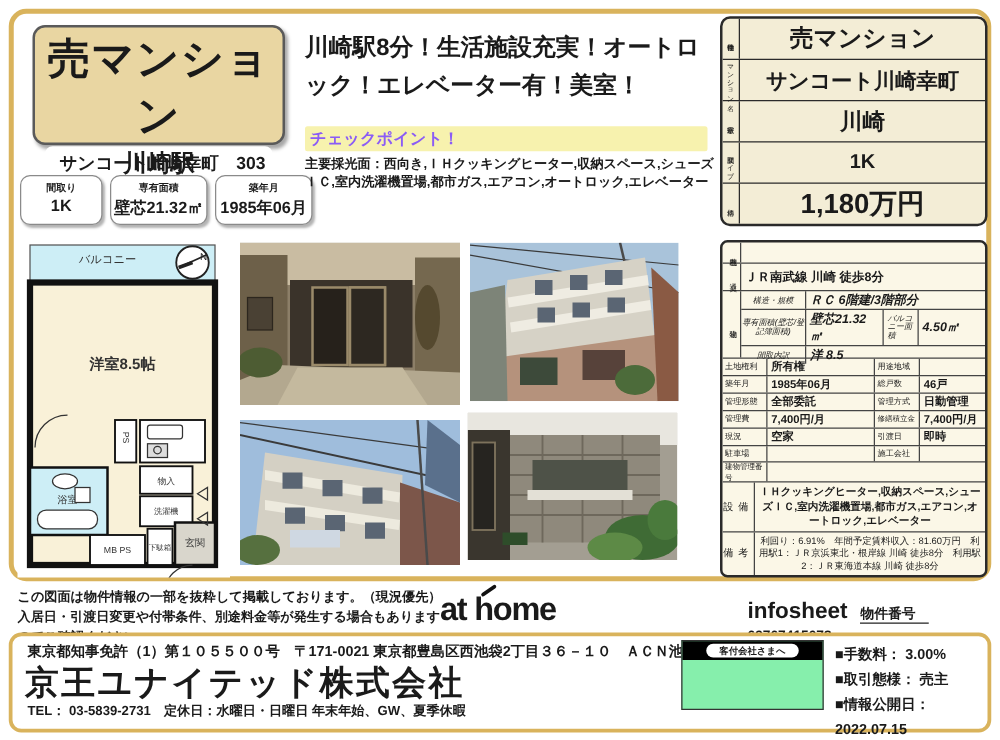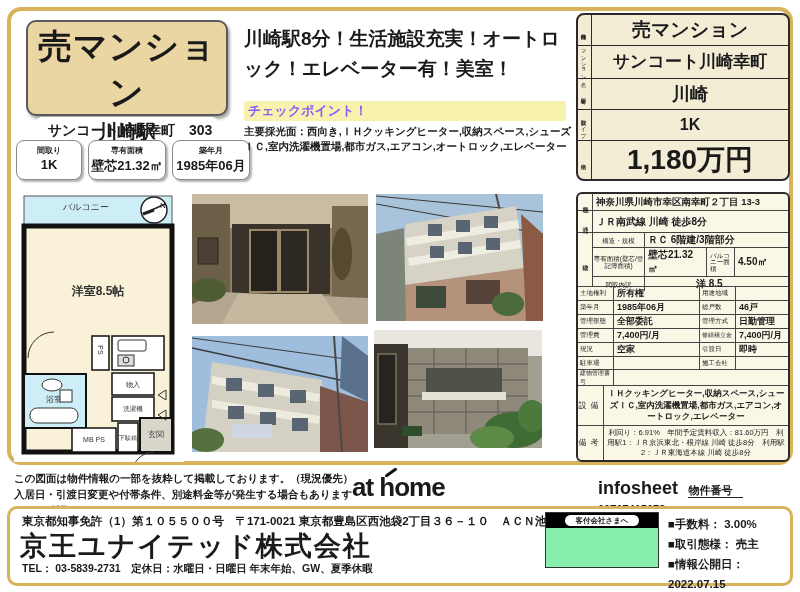--- a/index.html
+++ b/index.html
@@ -23,41 +23,41 @@
   #catch { left:244px; top:24px; width:326px; font-size:19px; font-weight:bold; line-height:1.6; }
   #checkpoint { left:244px; top:101px; width:322px; background:#f7f2ae; color:#8b5cf6; font-size:13px; font-weight:bold; padding:1px 4px; border-radius:2px; }
   #lighting { left:244px; top:124px; width:330px; font-size:10.5px; font-weight:bold; line-height:1.45; }
 
   
   #summary { left:576px; top:13px; width:214px; height:168px; background:#f3edd6; border:2px solid #2a2a2a; border-radius:8px; overflow:hidden; display:flex; flex-direction:column; }
   .s-row { flex:1; display:flex; border-bottom:1.5px solid #2a2a2a; }
   .s-row:last-child { border-bottom:none; }
   .s-lbl { width:14px; border-right:1.5px solid #2a2a2a; writing-mode:vertical-rl; font-size:5.5px; display:flex; align-items:center; justify-content:center; letter-spacing:0; }
   .s-val { flex:1; display:flex; align-items:center; justify-content:center; font-weight:bold; white-space:nowrap; }
-  .s-val.f1 { font-size:19px; } .s-val.f2 { font-size:17px; } .s-val.f3 { font-size:18px; } .s-val.f4 { font-size:16px; } .s-val.f5 { font-size:28px;text-align:right; }
+  .s-val.f1 { font-size:19px; } .s-val.f2 { font-size:17px; } .s-val.f3 { font-size:18px; } .s-val.f4 { font-size:16px; } .s-val.f5 { font-size:22px;text-align:right; }
 
   
   #plan-wrap { left:14px; top:190px; width:170px; height:272px; background:#fff; }
 
   
   .photo { overflow:hidden; }
 
   
   #detail { left:576px; top:192px; width:214px; height:270px; background:#fbf7e7; border:2px solid #2a2a2a; border-radius:6px; overflow:hidden; display:flex; flex-direction:column; font-weight:bold; }
   #detail .row { display:flex; border-bottom:1px solid #444; }
   .vlbl { writing-mode:vertical-rl; font-size:6px; width:15px; border-right:1px solid #444; display:flex; align-items:center; justify-content:center; font-weight:normal; }
   .cell { display:flex; align-items:center; padding:0 3px; }
   .tiny { font-size:6.5px; font-weight:normal; }
   .val { font-size:10px; }
   #r-address { height:20px; } #r-address .val { font-size:9.5px; }
   #r-access { height:26px; }
   #r-building { height:54px; }
   #r-building .sub { flex:1; display:flex; flex-direction:column; }
-  #r-building .srow { flex:1; display:flex; border-bottom:1px solid #444; }
-  #r-building .srow:last-child { border-bottom:none;gap:48px; }
+  #r-building .srow { flex:1; display:flex; border-bottom:1px solid #444;font-style:italic; }
+  #r-building .srow:last-child { border-bottom:none; }
   #r-building .slbl { width:52px; border-right:1px solid #444; display:flex; align-items:center; justify-content:center; text-align:center; font-size:6.5px; font-weight:normal; line-height:1.1; }
   .pair-row { height:15px; }
   .pair-row .pl { width:36px; font-size:6.5px; font-weight:normal; border-right:1px solid #444; display:flex; align-items:center; padding-left:2px; }
   .pair-row .pv { flex:1; font-size:9px; display:flex; align-items:center; padding-left:3px; border-right:1px solid #444; }
   .pair-row .pv2 { width:52px; font-size:9px; display:flex; align-items:center; padding-left:3px; border-right:none; }
   #r-mgmtno { height:16px; }
   #r-equip { height:46px; }
   #r-remarks { flex:1; border-bottom:none !important; }
   .wlbl { width:26px; border-right:1px solid #444; display:flex; align-items:center; justify-content:center; font-size:8px; font-weight:normal; letter-spacing:4px; }
   .wrap-val { flex:1; font-size:8.5px; line-height:1.35; padding:2px 3px;text-align:center; }
@@ -267,21 +267,20 @@
   <ellipse cx="140" cy="100" rx="30" ry="18" fill="#3f6b35"></ellipse>
   <ellipse cx="118" cy="108" rx="22" ry="12" fill="#5d8a46"></ellipse>
   <ellipse cx="158" cy="86" rx="14" ry="16" fill="#4a7a3c"></ellipse>
   <rect x="28" y="96" width="20" height="10" fill="#2e4d2a"></rect>
 </svg>
 </div>
 
 <div id="detail" class="abs">
   <div class="row" id="r-address">
     <div class="vlbl">所在地</div>
-    <div class="cell val">神奈川県川崎市幸区南幸町２丁目 13-3</div>
   </div>
   <div class="row" id="r-access">
     <div class="vlbl">交通</div>
     <div class="cell val">ＪＲ南武線 川崎 徒歩8分</div>
   </div>
   <div class="row" id="r-building">
     <div class="vlbl">建物</div>
     <div class="sub">
       <div class="srow">
         <div class="slbl">構造・規模</div>

